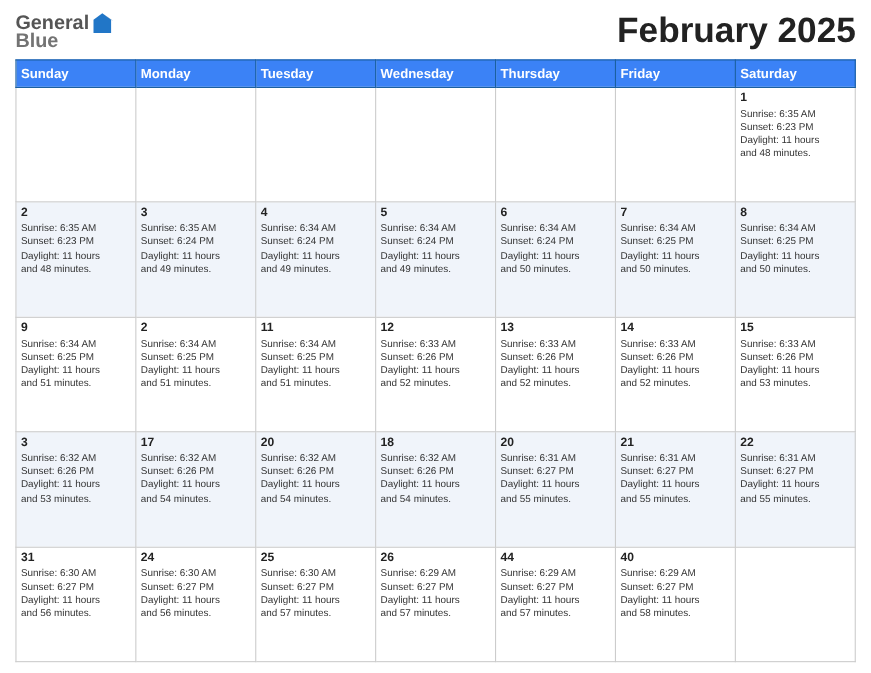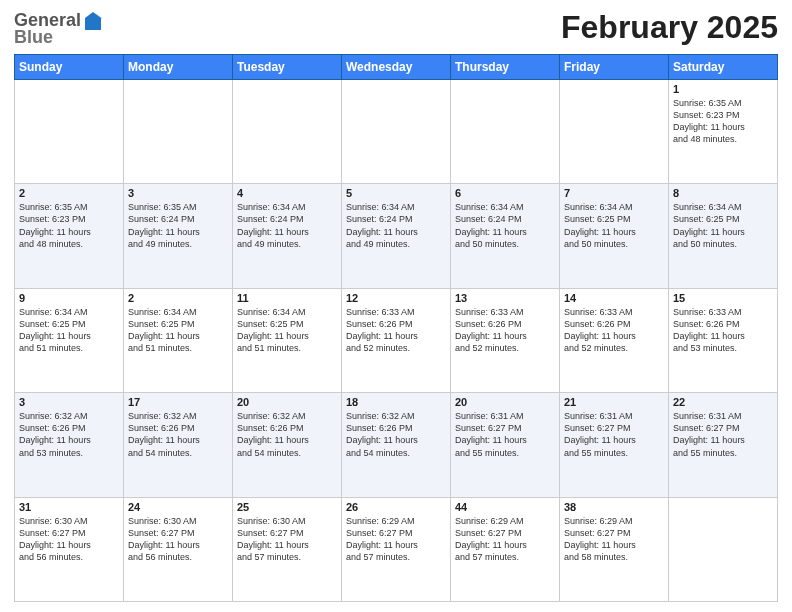--- a/index.html
+++ b/index.html
@@ -332,21 +332,21 @@
 and 57 minutes.</div>
           </td>
           <td>
             <span class="day-num">44</span>
             <div class="day-info" style="white-space: pre-line;">Sunrise: 6:29 AM
 Sunset: 6:27 PM
 Daylight: 11 hours
 and 57 minutes.</div>
           </td>
           <td>
-            <span class="day-num">38</span>
+            <span class="day-num">40</span>
             <div class="day-info" style="white-space: pre-line;">Sunrise: 6:29 AM
 Sunset: 6:27 PM
 Daylight: 11 hours
 and 58 minutes.</div>
           </td>
           <td class="empty-cell"></td>
         </tr>
       </tbody>
   </table>
 </div>

